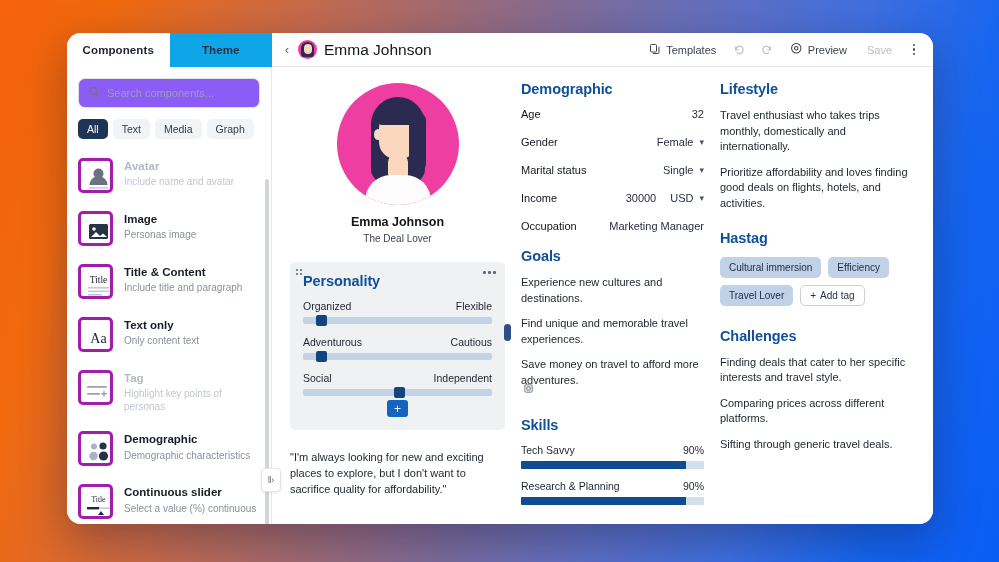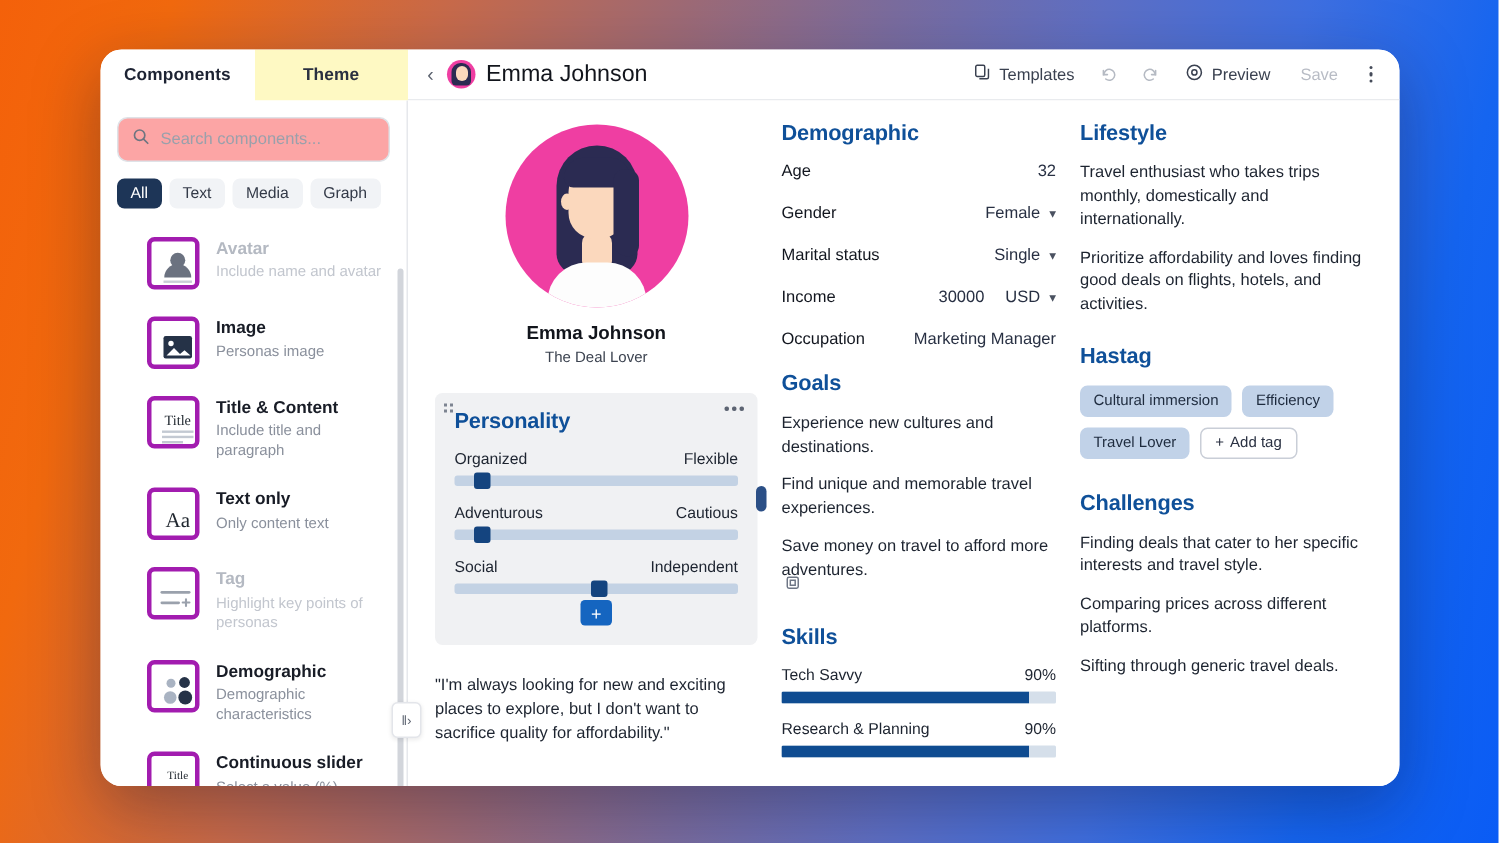--- a/index.html
+++ b/index.html
@@ -27,21 +27,21 @@
   }
 
   
   #topbar { height: 34px; display: flex; flex: 0 0 34px; }
   .tabstrip { width: 205px; display: flex; flex: 0 0 205px; }
   .tabstrip .tab {
     flex: 1; display: flex; align-items: center; justify-content: center;
     font-size: 11.5px; font-weight: bold; color: #1d2333;
     background: #ffffff; cursor: pointer; letter-spacing: .1px;
   }
-  .tabstrip .tab.inactive { background: #fef9c3; color: #2a3040; }
+  .tabstrip .tab.inactive { background: #0ea5e9; color: #2a3040; }
 
   .docbar {
     flex: 1; display: flex; align-items: center;
     padding: 0 8px 0 6px; background: #fff;
     border-bottom: 1px solid #e9ebee;
   }
   .back-chevron {
     width: 18px; height: 22px; display: flex; align-items: center;
     justify-content: center; color: #5d6470; font-size: 13px; cursor: pointer;
   }
@@ -81,36 +81,36 @@
   
   #sidebar {
     width: 205px; flex: 0 0 205px; background: #fff;
     border-right: 1px solid #e6e8ec;
     position: relative; display: flex; flex-direction: column;
   }
   .search-wrap { padding: 11px 11px 0 11px; }
   .search-box {
     height: 30px; border: 1px solid #dfe2e7; border-radius: 7px;
     display: flex; align-items: center; padding: 0 9px; gap: 7px;
-    background: #fca5a5;
+    background: #8b5cf6;
   }
   .search-box input {
     border: 0; outline: 0; font-size: 11px; color: #2b303b;
     font-family: inherit; width: 100%; background: transparent;
   }
   .search-box input::placeholder { color: #9aa0ab; }
 
   .chips { display: flex; gap: 5px; padding: 11px 11px 10px 11px; }
   .chip {
     font-size: 10.5px; padding: 4px 9px; border-radius: 5px;
     background: #f1f3f6; color: #333a48; cursor: pointer;
   }
   .chip.active { background: #1d3557; color: #fff; }
 
-  .comp-list { flex: 1; overflow: hidden; padding: 0 11px 0 11px; position: relative; margin-left: 20px; }
+  .comp-list { flex: 1; overflow: hidden; padding: 0 11px 0 11px; position: relative; }
   .comp-item {
     display: flex; gap: 11px; align-items: flex-start;
     padding: 9px 2px 9px 0; cursor: pointer;
   }
   .comp-thumb {
     width: 35px; height: 35px; flex: 0 0 35px; border: 3px solid #a21caf;
     border-radius: 5px; background: #fff; position: relative; overflow: hidden;
   }
   .comp-text { padding-top: 1px; }
   .comp-title { font-size: 11.5px; font-weight: bold; color: #181c26; line-height: 1.25; }

